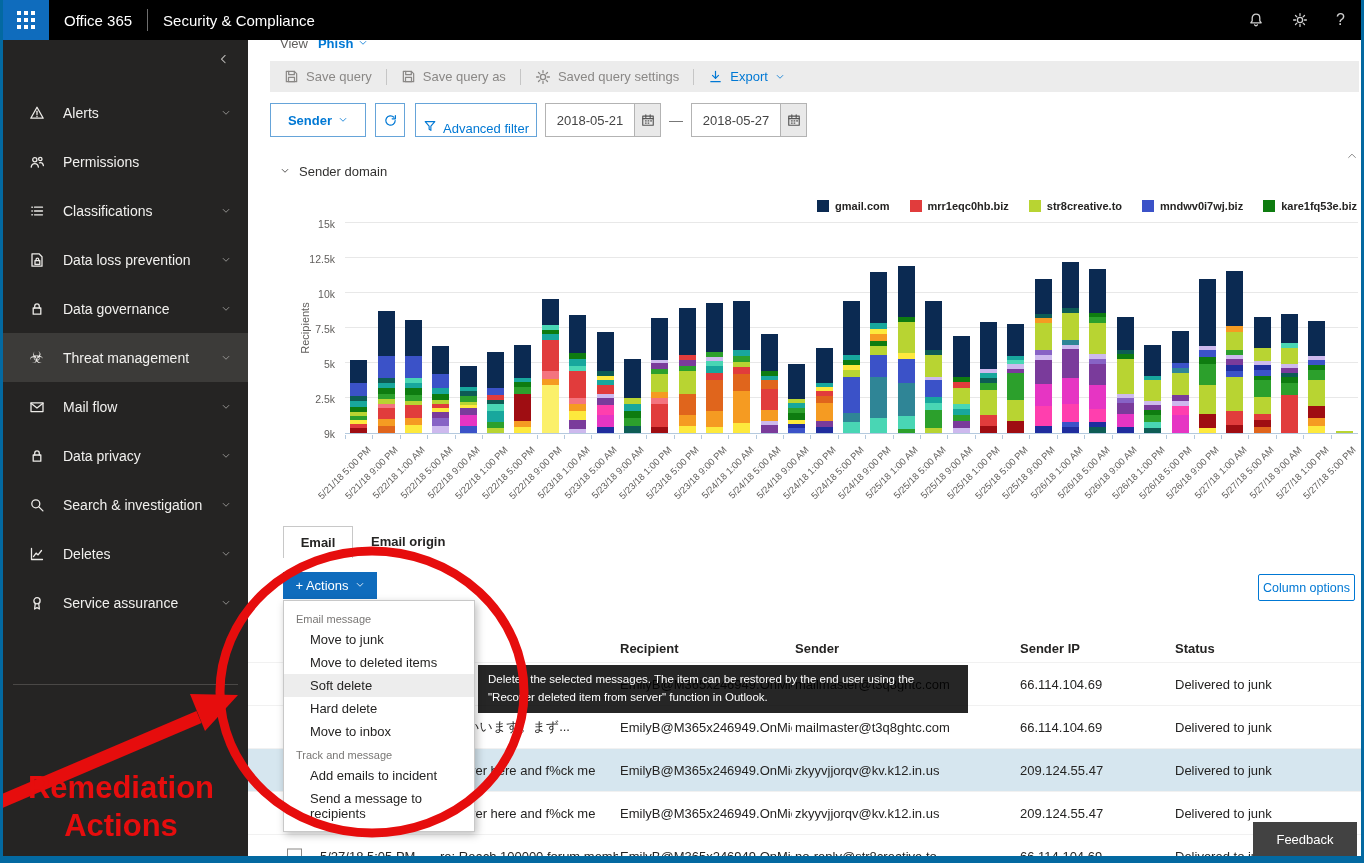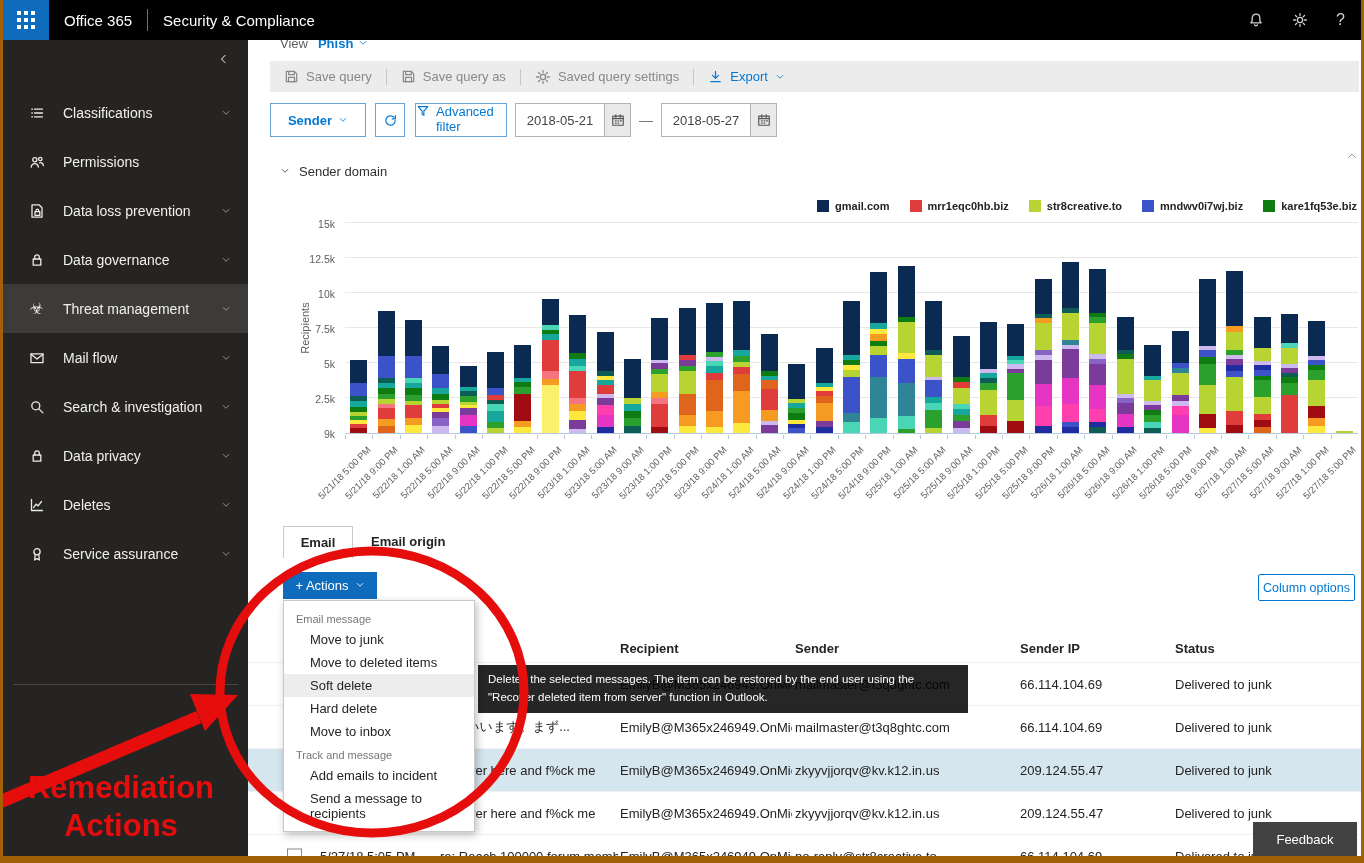--- a/index.html
+++ b/index.html
@@ -1,17 +1,17 @@
 <!DOCTYPE html>
 <html><head>
 <meta charset="utf-8">
 <style>
   * { margin:0; padding:0; box-sizing:border-box; }
   body { background:#222; font-family:"Liberation Sans","DejaVu Sans",sans-serif; }
-  .frame { position:relative; width:1364px; height:863px; background:#a16207; overflow:hidden; }
+  .frame { position:relative; width:1364px; height:863px; background:#0369a1; overflow:hidden; }
   .app { position:absolute; left:3px; top:0; width:1358px; height:856px; background:#fff; overflow:hidden; }
 
   
   .topbar { position:absolute; left:0; top:0; width:100%; height:40px; background:#000; display:flex; align-items:center; color:#fff; z-index:20; }
   .waffle { width:46px; height:40px; background:#0f6cbd; display:grid; place-items:center; cursor:pointer; }
   .waffle-grid { display:grid; grid-template-columns:repeat(3,4px); gap:3px; }
   .waffle-grid i { width:4px; height:4px; background:#fff; display:block; }
   .brand { margin-left:15px; font-size:15px; cursor:pointer; }
   .tb-div { width:1px; height:22px; background:#6e6e6e; margin:0 15px; }
   .appname { font-size:15px; }
@@ -37,21 +37,21 @@
   .cmdbar { position:absolute; left:22px; top:61px; width:1089px; height:31px; background:#ececec; display:flex; align-items:center; padding-left:14px; font-size:13px; }
   .cmd-item { display:flex; gap:7px; align-items:center; color:#8a8886; cursor:pointer; }
   .cmd-item.accent { color:#0078d4; }
   .cmd-sep { width:1px; height:16px; background:#c6c6c6; margin:0 14px; }
 
   .filterrow { position:absolute; left:22px; top:103px; height:34px; display:flex; align-items:center; }
   .sel-field { width:96px; height:34px; border:1px solid #66a4d9; color:#0078d4; font-size:13px; font-weight:bold; display:flex; align-items:center; justify-content:center; gap:6px; cursor:pointer; background:#fff; }
   .f-input { width:512px; height:34px; border:1px solid #b3b3b3; border-left:none; font-size:13px; padding:0 10px; color:#333; font-family:inherit; }
   .f-input::placeholder { color:#919191; }
   .btn-refresh { width:30px; height:34px; margin-left:9px; border:1px solid #66a4d9; color:#0078d4; display:flex; align-items:center; justify-content:center; cursor:pointer; background:#fff; }
-  .btn-adv { width:92px; height:34px; margin-left:10px; border:1px solid #66a4d9; color:#0078d4; font-size:13px; display:flex; align-items:flex-start; justify-content:center; gap:6px; cursor:pointer; background:#fff; }
+  .btn-adv { width:122px; height:34px; margin-left:10px; border:1px solid #66a4d9; color:#0078d4; font-size:13px; display:flex; align-items:flex-end; justify-content:center; gap:6px; cursor:pointer; background:#fff; }
   .datebox { width:90px; height:34px; margin-left:8px; border:1px solid #b3b3b3; font-size:13px; color:#444; display:flex; align-items:center; justify-content:center; background:#fff; }
   .calbtn { width:26px; height:34px; border:1px solid #b3b3b3; border-left:none; background:#e9e9e9; color:#555; display:flex; align-items:center; justify-content:center; cursor:pointer; }
   .date-dash { color:#777; margin-left:8px; font-size:14px; }
   .chart-collapse { position:absolute; left:1098px; top:148px; color:#888; }
 
   .section-head { position:absolute; left:32px; top:164px; font-size:13px; color:#323130; display:flex; gap:9px; align-items:center; cursor:pointer; }
 
   
   .legend { position:absolute; right:4px; top:200px; display:flex; gap:20px; align-items:center; }
   .legend-item { display:flex; gap:6px; align-items:center; font-size:11px; font-weight:bold; color:#252423; }
@@ -130,45 +130,60 @@
     </header>
 
     <nav class="sidebar">
       <span class="collapse" id="ic-collapse"><svg viewBox="0 0 16 16" width="13" height="13" fill="none" stroke="currentColor" stroke-width="1.3" stroke-linecap="round" stroke-linejoin="round">
             <path d="M10 3L5.5 7.5 10 12"></path>
           </svg></span>
       <div id="nav">
           <div class="nav-item">
             <span class="ic">
               <svg viewBox="0 0 16 16" width="16" height="16" fill="none" stroke="currentColor" stroke-width="1.3" stroke-linecap="round" stroke-linejoin="round">
-                <path d="M5.5 4.2h8M5.5 8h8M5.5 11.8h8"></path>
-                <path d="M2.4 3.5h1.4v1.4H2.4zM2.4 7.3h1.4v1.4H2.4zM2.4 11.1h1.4v1.4H2.4z" fill="currentColor" stroke="none"></path>
-              </svg>
-            </span>
-            <span>Classifications</span>
+                <path d="M8 2.2L14.2 13.2H1.8z"></path>
+                <path d="M8 6.2v3.2"></path>
+                <path d="M8 11.2v.6"></path>
+              </svg>
+            </span>
+            <span>Alerts</span>
             <span class="chev">
               <svg viewBox="0 0 16 16" width="10" height="10" fill="none" stroke="currentColor" stroke-width="1.3" stroke-linecap="round" stroke-linejoin="round">
                 <path d="M3.5 5.5L8 10l4.5-4.5"></path>
               </svg>
             </span>
           </div>
           <div class="nav-item">
             <span class="ic">
               <svg viewBox="0 0 16 16" width="16" height="16" fill="none" stroke="currentColor" stroke-width="1.3" stroke-linecap="round" stroke-linejoin="round">
                 <circle cx="5.8" cy="5.8" r="2.1"></circle>
                 <path d="M2.2 13.2c.3-2.2 1.8-3.6 3.6-3.6s3.3 1.4 3.6 3.6"></path>
                 <circle cx="11.3" cy="5" r="1.7"></circle>
                 <path d="M10.5 8.9c.3-.1.6-.2.9-.2 1.5 0 2.7 1.1 3 2.9"></path>
               </svg>
             </span>
             <span>Permissions</span>
           </div>
           <div class="nav-item">
             <span class="ic">
               <svg viewBox="0 0 16 16" width="16" height="16" fill="none" stroke="currentColor" stroke-width="1.3" stroke-linecap="round" stroke-linejoin="round">
+                <path d="M5.5 4.2h8M5.5 8h8M5.5 11.8h8"></path>
+                <path d="M2.4 3.5h1.4v1.4H2.4zM2.4 7.3h1.4v1.4H2.4zM2.4 11.1h1.4v1.4H2.4z" fill="currentColor" stroke="none"></path>
+              </svg>
+            </span>
+            <span>Classifications</span>
+            <span class="chev">
+              <svg viewBox="0 0 16 16" width="10" height="10" fill="none" stroke="currentColor" stroke-width="1.3" stroke-linecap="round" stroke-linejoin="round">
+                <path d="M3.5 5.5L8 10l4.5-4.5"></path>
+              </svg>
+            </span>
+          </div>
+          <div class="nav-item">
+            <span class="ic">
+              <svg viewBox="0 0 16 16" width="16" height="16" fill="none" stroke="currentColor" stroke-width="1.3" stroke-linecap="round" stroke-linejoin="round">
                 <path d="M3 1.8h7l3 3v9.4H3z"></path>
                 <rect x="6" y="8.6" width="4.8" height="3.8"></rect>
                 <path d="M7.1 8.6V7.4a1.3 1.3 0 0 1 2.6 0v1.2"></path>
               </svg>
             </span>
             <span>Data loss prevention</span>
             <span class="chev">
               <svg viewBox="0 0 16 16" width="10" height="10" fill="none" stroke="currentColor" stroke-width="1.3" stroke-linecap="round" stroke-linejoin="round">
                 <path d="M3.5 5.5L8 10l4.5-4.5"></path>
               </svg>
@@ -209,39 +224,39 @@
             <span>Mail flow</span>
             <span class="chev">
               <svg viewBox="0 0 16 16" width="10" height="10" fill="none" stroke="currentColor" stroke-width="1.3" stroke-linecap="round" stroke-linejoin="round">
                 <path d="M3.5 5.5L8 10l4.5-4.5"></path>
               </svg>
             </span>
           </div>
           <div class="nav-item">
             <span class="ic">
               <svg viewBox="0 0 16 16" width="16" height="16" fill="none" stroke="currentColor" stroke-width="1.3" stroke-linecap="round" stroke-linejoin="round">
+                <rect x="4.2" y="7" width="7.6" height="6.2"></rect>
+                <path d="M5.7 7V5.2a2.3 2.3 0 0 1 4.6 0V7"></path>
+              </svg>
+            </span>
+            <span>Data privacy</span>
+            <span class="chev">
+              <svg viewBox="0 0 16 16" width="10" height="10" fill="none" stroke="currentColor" stroke-width="1.3" stroke-linecap="round" stroke-linejoin="round">
+                <path d="M3.5 5.5L8 10l4.5-4.5"></path>
+              </svg>
+            </span>
+          </div>
+          <div class="nav-item">
+            <span class="ic">
+              <svg viewBox="0 0 16 16" width="16" height="16" fill="none" stroke="currentColor" stroke-width="1.3" stroke-linecap="round" stroke-linejoin="round">
                 <circle cx="6.8" cy="6.8" r="4"></circle>
                 <path d="M9.9 9.9l4 4"></path>
               </svg>
             </span>
             <span>Search &amp; investigation</span>
-            <span class="chev">
-              <svg viewBox="0 0 16 16" width="10" height="10" fill="none" stroke="currentColor" stroke-width="1.3" stroke-linecap="round" stroke-linejoin="round">
-                <path d="M3.5 5.5L8 10l4.5-4.5"></path>
-              </svg>
-            </span>
-          </div>
-          <div class="nav-item">
-            <span class="ic">
-              <svg viewBox="0 0 16 16" width="16" height="16" fill="none" stroke="currentColor" stroke-width="1.3" stroke-linecap="round" stroke-linejoin="round">
-                <rect x="4.2" y="7" width="7.6" height="6.2"></rect>
-                <path d="M5.7 7V5.2a2.3 2.3 0 0 1 4.6 0V7"></path>
-              </svg>
-            </span>
-            <span>Data privacy</span>
             <span class="chev">
               <svg viewBox="0 0 16 16" width="10" height="10" fill="none" stroke="currentColor" stroke-width="1.3" stroke-linecap="round" stroke-linejoin="round">
                 <path d="M3.5 5.5L8 10l4.5-4.5"></path>
               </svg>
             </span>
           </div>
           <div class="nav-item">
             <span class="ic">
               <svg viewBox="0 0 16 16" width="16" height="16" fill="none" stroke="currentColor" stroke-width="1.3" stroke-linecap="round" stroke-linejoin="round">
                 <path d="M2.5 2.5v11h11"></path>

